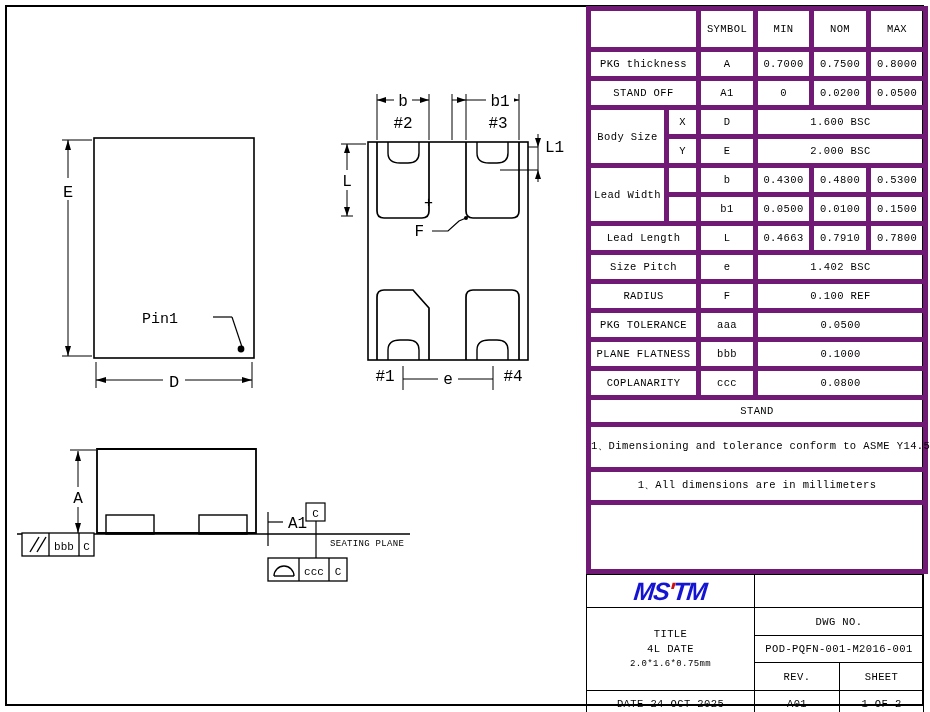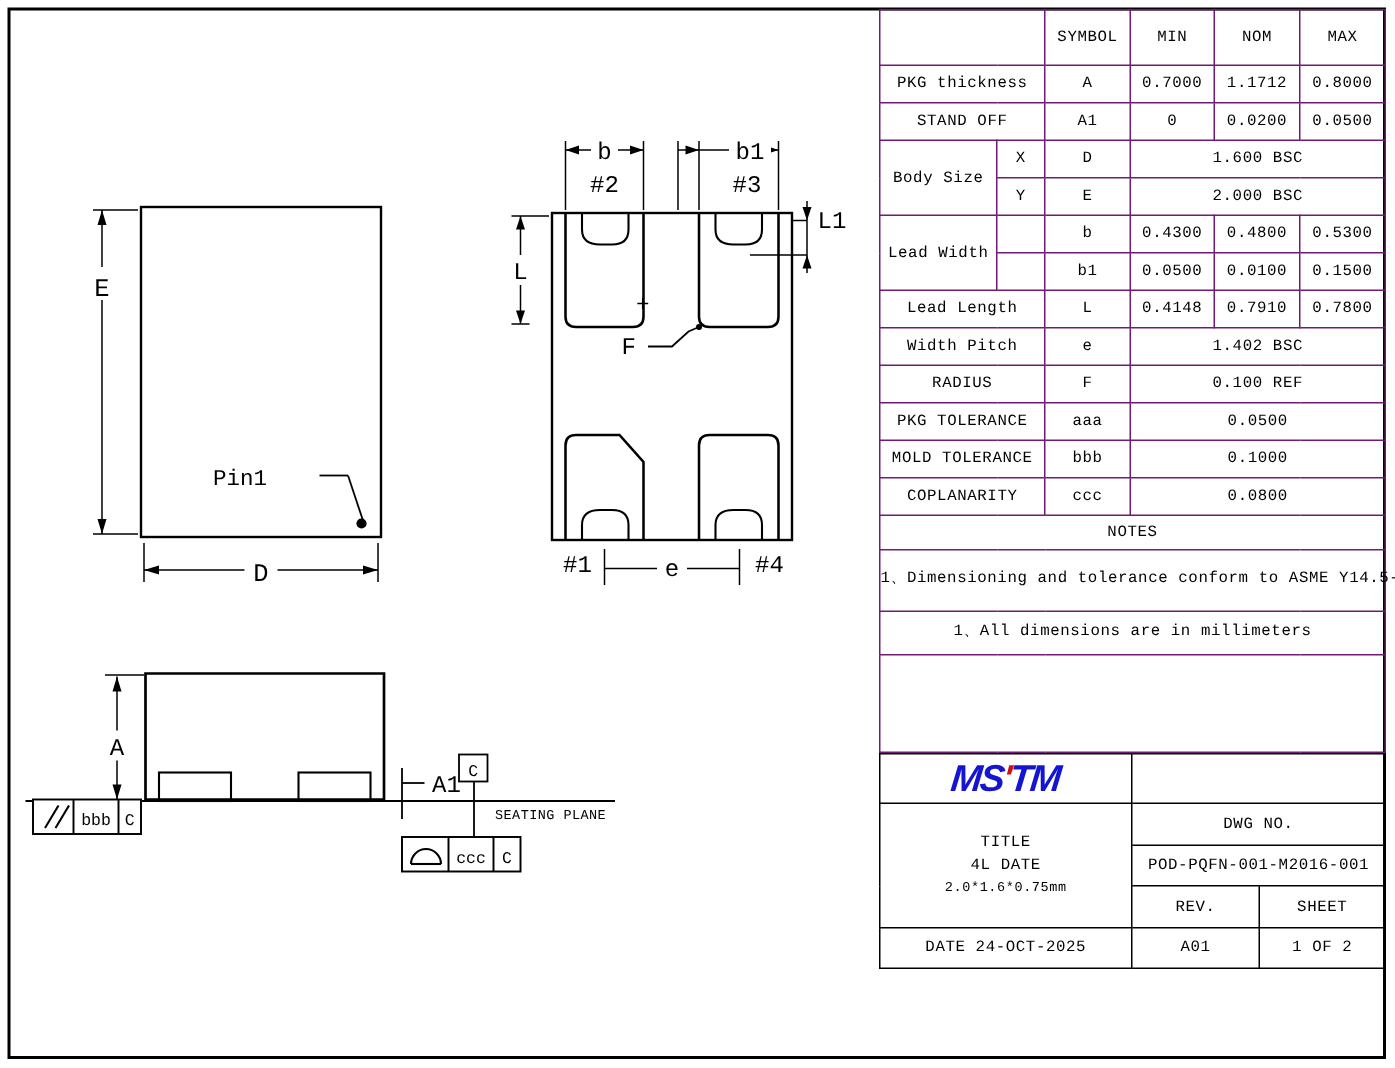--- a/index.html
+++ b/index.html
@@ -19,21 +19,21 @@
   }
   
   .tblwrap{
     position:absolute;left:586px;top:6px;width:337px;height:700px;
   }
   table.spec{
     border-collapse:collapse;width:337px;table-layout:fixed;
     font-family:"Liberation Mono","DejaVu Sans Mono",monospace;
   }
   table.spec td{
-    border:1px solid #701a75;
+    border:5px solid #701a75;
     text-align:center;vertical-align:middle;
     font-size:10.5px;letter-spacing:.4px;
     padding:0;height:24px;
     white-space:nowrap;
   }
   td.lbl{font-size:10.5px;}
   td.notes-head{text-align:left;padding-left:5px;}
   td.note{text-align:left;padding-left:5px;line-height:1.45;
           font-size:10.5px;white-space:normal;}
   td.blank{border:1px solid #000;}
@@ -227,21 +227,21 @@
           <td>SYMBOL</td>
           <td>MIN</td>
           <td>NOM</td>
           <td>MAX</td>
         </tr>
 
         <tr>
           <td colspan="2" class="lbl">PKG thickness</td>
           <td>A</td>
           <td>0.7000</td>
-          <td>1.1712</td>
+          <td>0.7500</td>
           <td>0.8000</td>
         </tr>
 
         <tr>
           <td colspan="2" class="lbl">STAND OFF</td>
           <td>A1</td>
           <td>0</td>
           <td>0.0200</td>
           <td>0.0500</td>
         </tr>
@@ -272,57 +272,57 @@
           <td></td>
           <td>b1</td>
           <td>0.0500</td>
           <td>0.0100</td>
           <td>0.1500</td>
         </tr>
 
         <tr>
           <td colspan="2" class="lbl">Lead Length</td>
           <td>L</td>
-          <td>0.4148</td>
+          <td>0.4663</td>
           <td>0.7910</td>
           <td>0.7800</td>
         </tr>
 
         <tr>
-          <td colspan="2" class="lbl">Width Pitch</td>
+          <td colspan="2" class="lbl">Size Pitch</td>
           <td>e</td>
           <td colspan="3">1.402  BSC</td>
         </tr>
 
         <tr>
           <td colspan="2" class="lbl">RADIUS</td>
           <td>F</td>
           <td colspan="3">0.100  REF</td>
         </tr>
 
         <tr>
           <td colspan="2" class="lbl">PKG TOLERANCE</td>
           <td>aaa</td>
           <td colspan="3">0.0500</td>
         </tr>
 
         <tr>
-          <td colspan="2" class="lbl">MOLD TOLERANCE</td>
+          <td colspan="2" class="lbl">PLANE FLATNESS</td>
           <td>bbb</td>
           <td colspan="3">0.1000</td>
         </tr>
 
         <tr>
           <td colspan="2" class="lbl">COPLANARITY</td>
           <td>ccc</td>
           <td colspan="3">0.0800</td>
         </tr>
 
         <tr>
-          <td colspan="6" class="notes-head" style="height:22px">NOTES</td>
+          <td colspan="6" class="notes-head" style="height:22px">STAND</td>
         </tr>
         <tr>
           <td colspan="6" class="note" style="height:40px">1、Dimensioning and tolerance conform to ASME Y14.5-2009</td>
         </tr>
         <tr>
           <td colspan="6" class="note" style="height:28px">1、All dimensions are in millimeters</td>
         </tr>
         <tr>
           <td colspan="6" class="blank" style="height:64px"></td>
         </tr>

